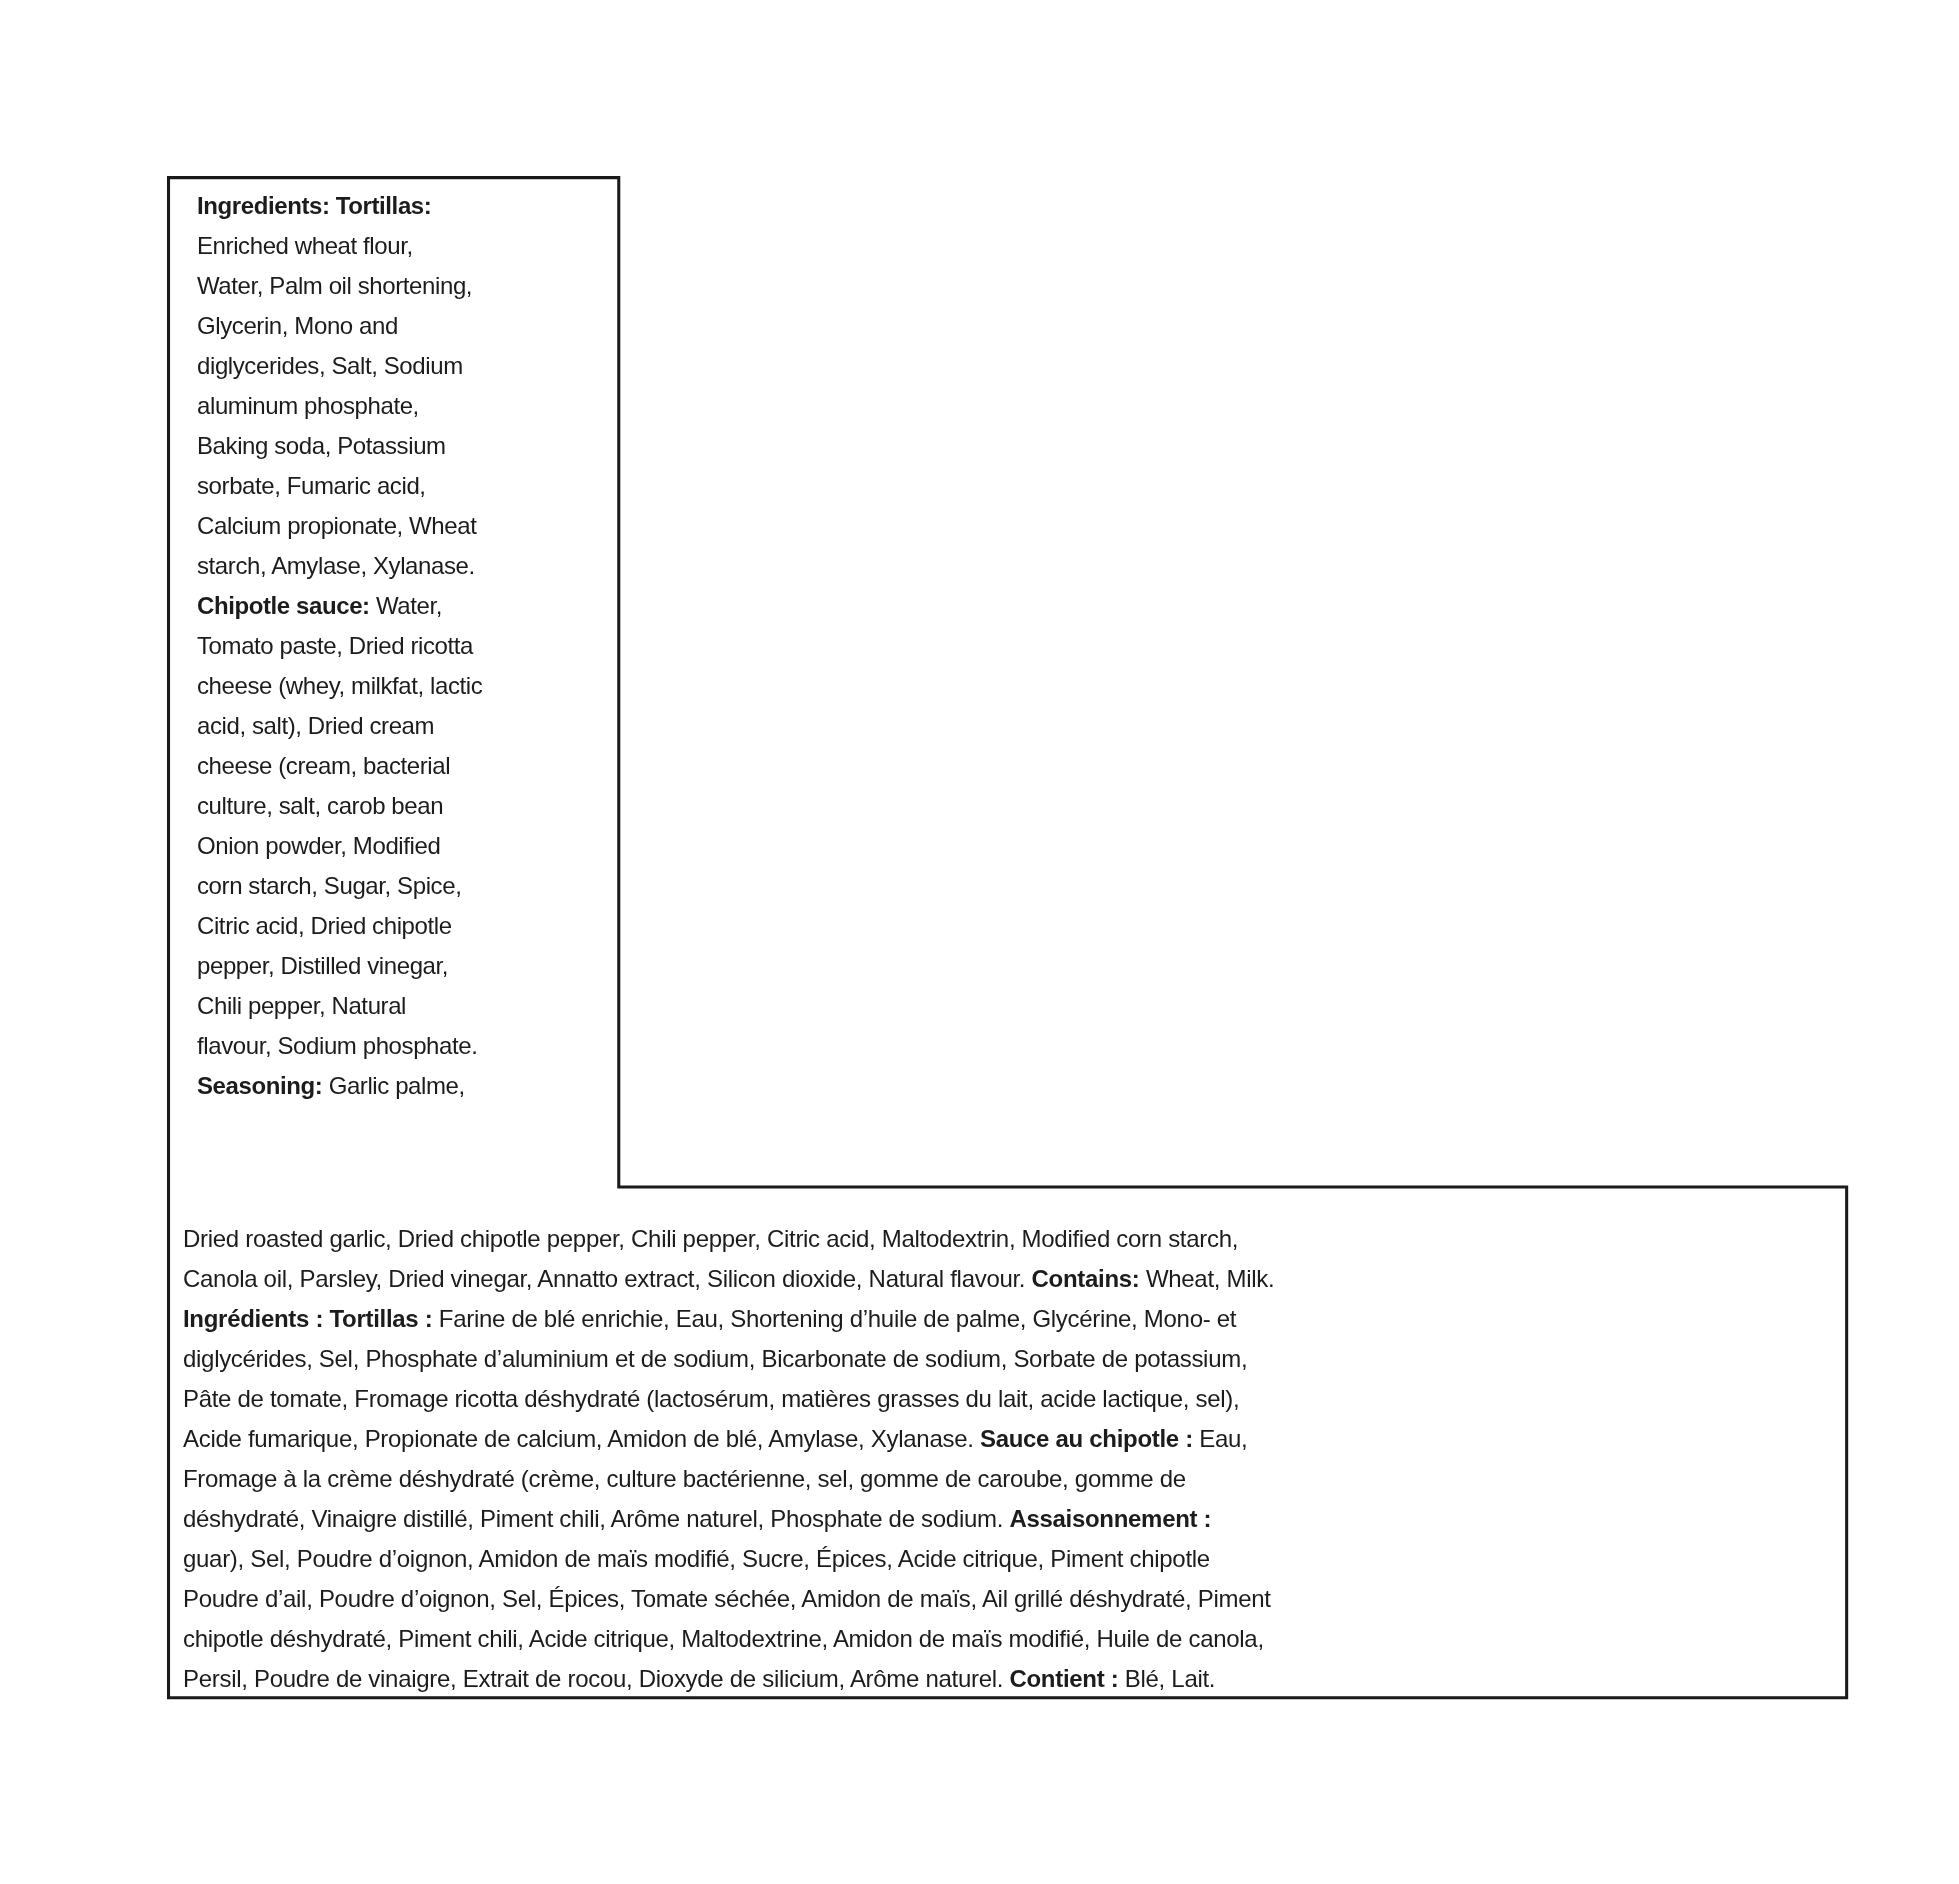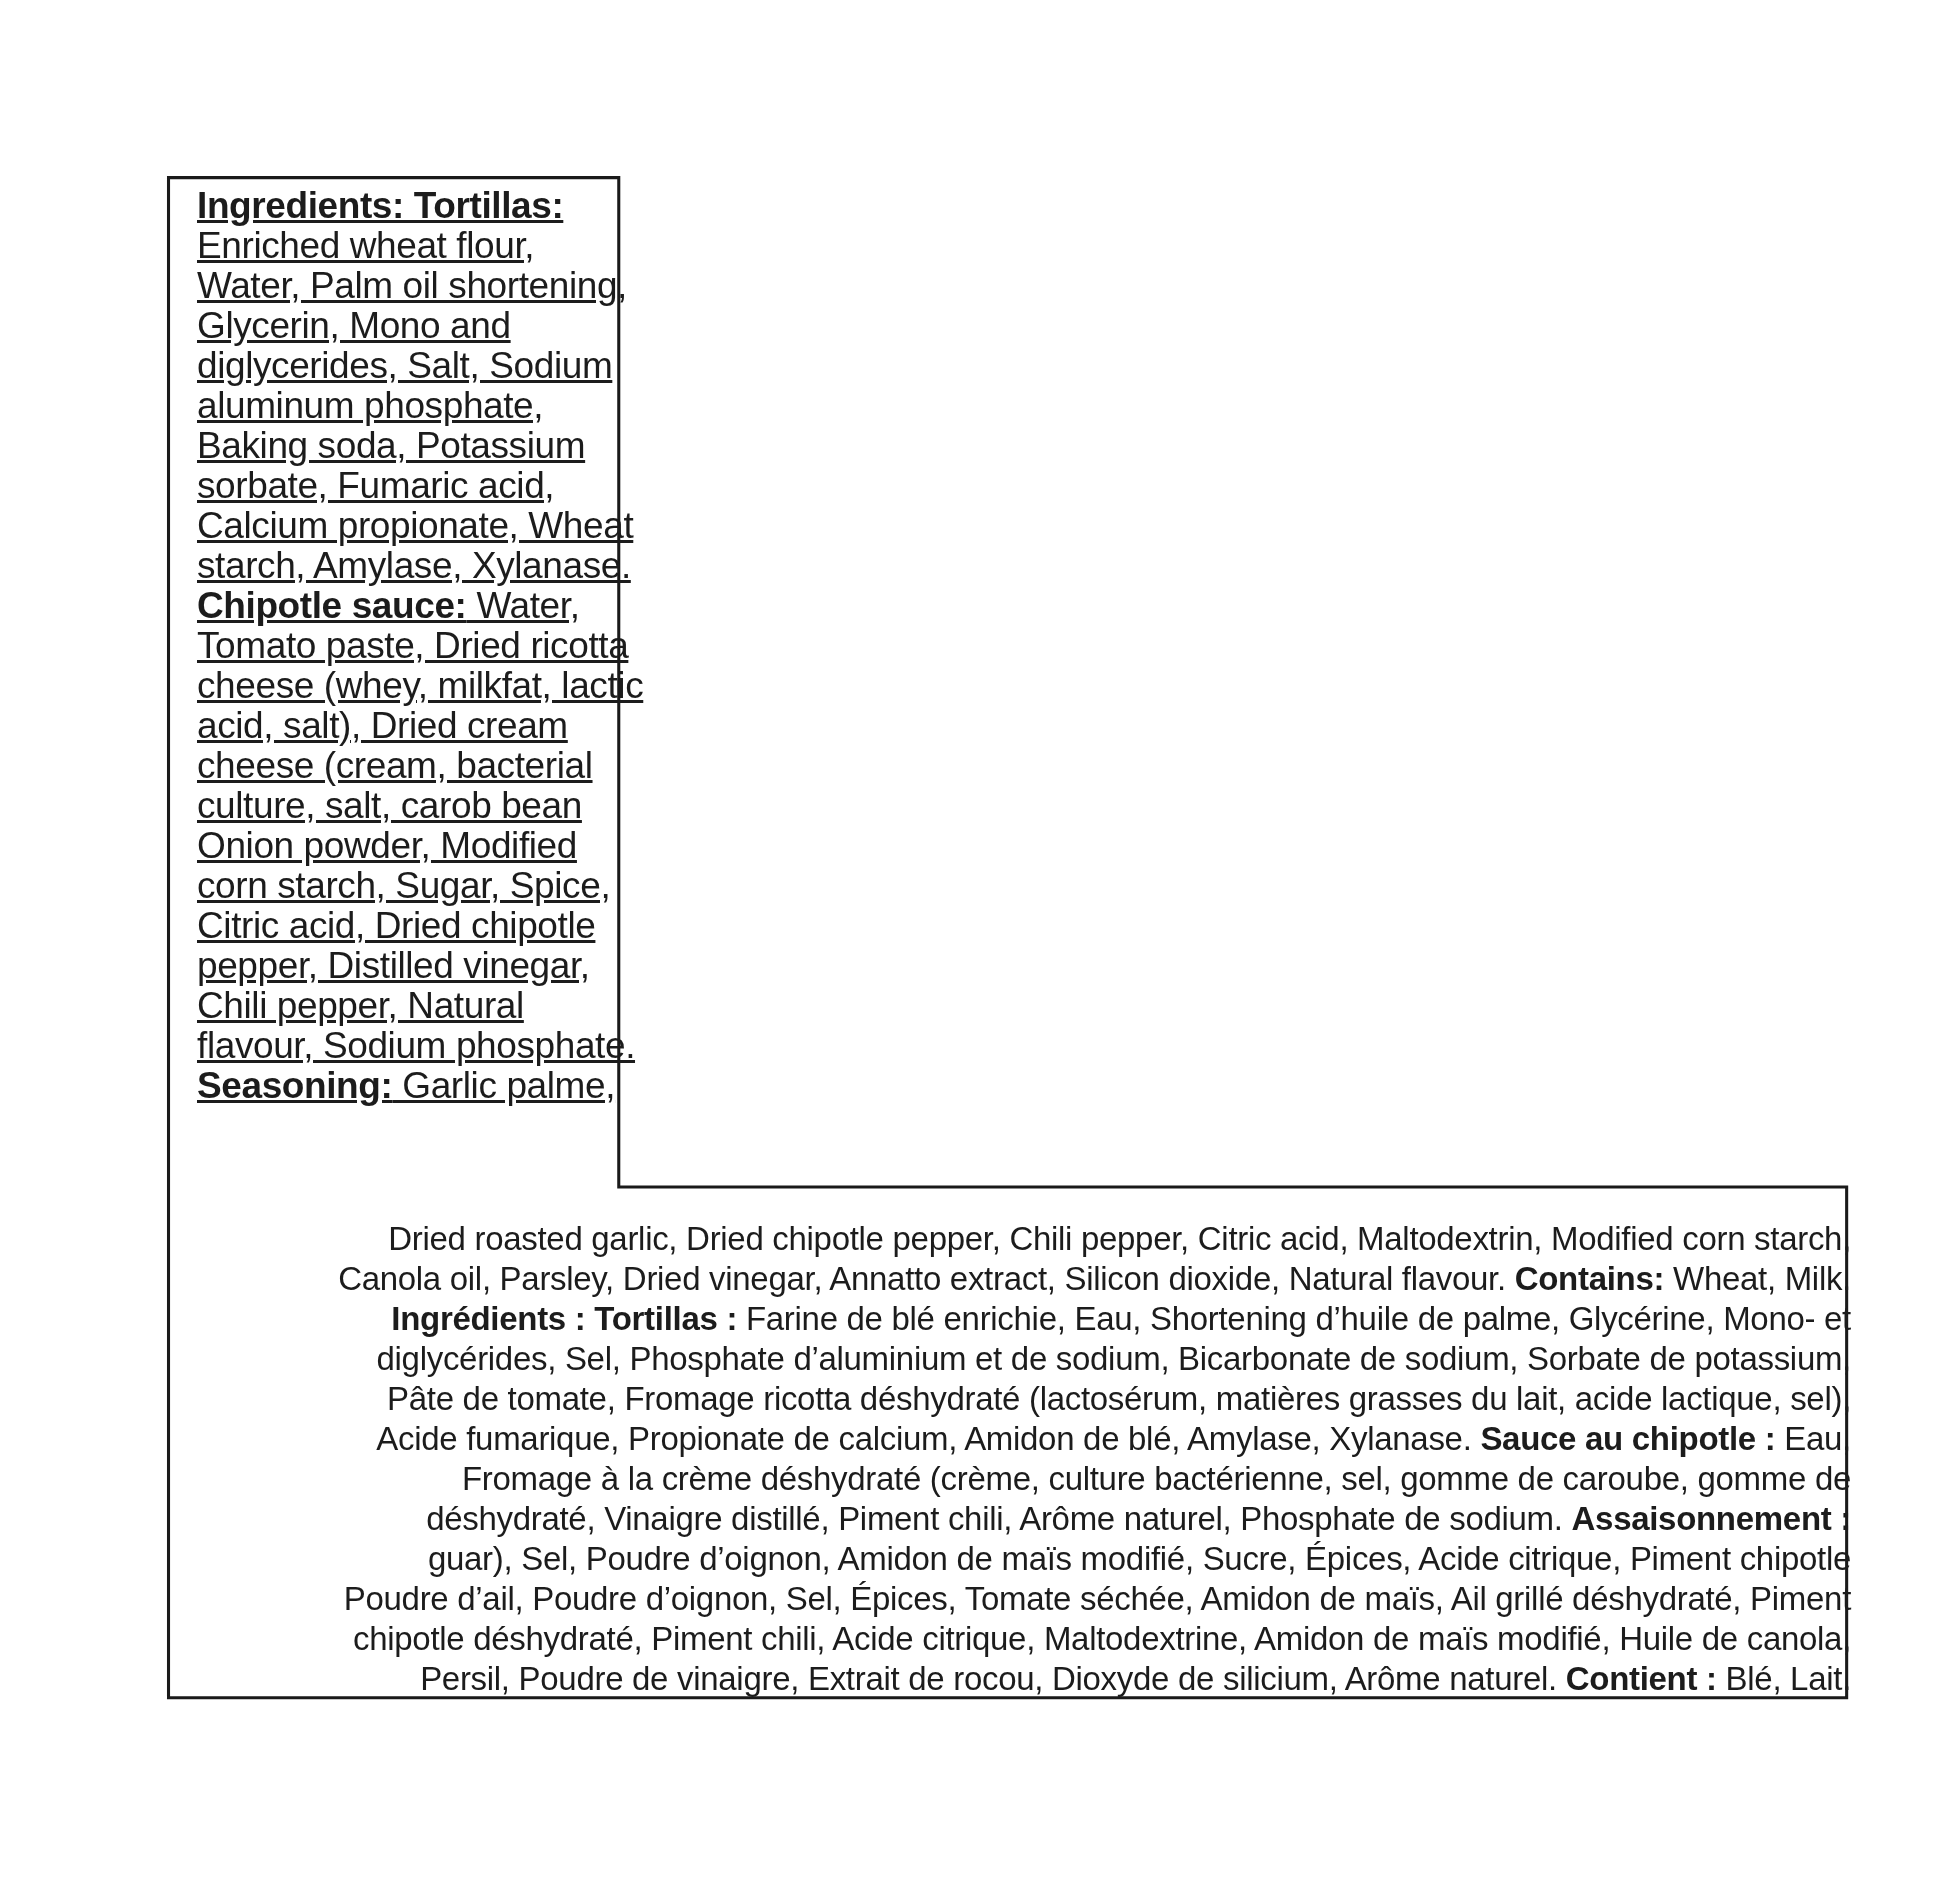--- a/index.html
+++ b/index.html
@@ -29,34 +29,32 @@
   .outline-svg polygon {
     fill: none;
     stroke: var(--border-color, #1a1a1a);
     stroke-width: 3.5;
   }
   .col-en {
     position: absolute;
     left: 197px;
     top: 186px;
     width: 421px;
-    font-size: 37px;
+    font-size: 24px;
     line-height: 40px;
     letter-spacing: -0.4px;
-    text-decoration: underline;
   }
   .block-wide {
     position: absolute;
     left: 183px;
     top: 1219px;
     width: 1668px;
-    font-size: 33px;
+    font-size: 24px;
     line-height: 40px;
     letter-spacing: -0.3px;
-    text-align: right;
   }
   .line {
     white-space: nowrap;
   }
   .b {
     font-weight: 700;
   }
 </style>
 </head>
 <body style="--border-color: #1a1a1a; --text-color: #1c1c1c; background: rgb(255, 255, 255);">

